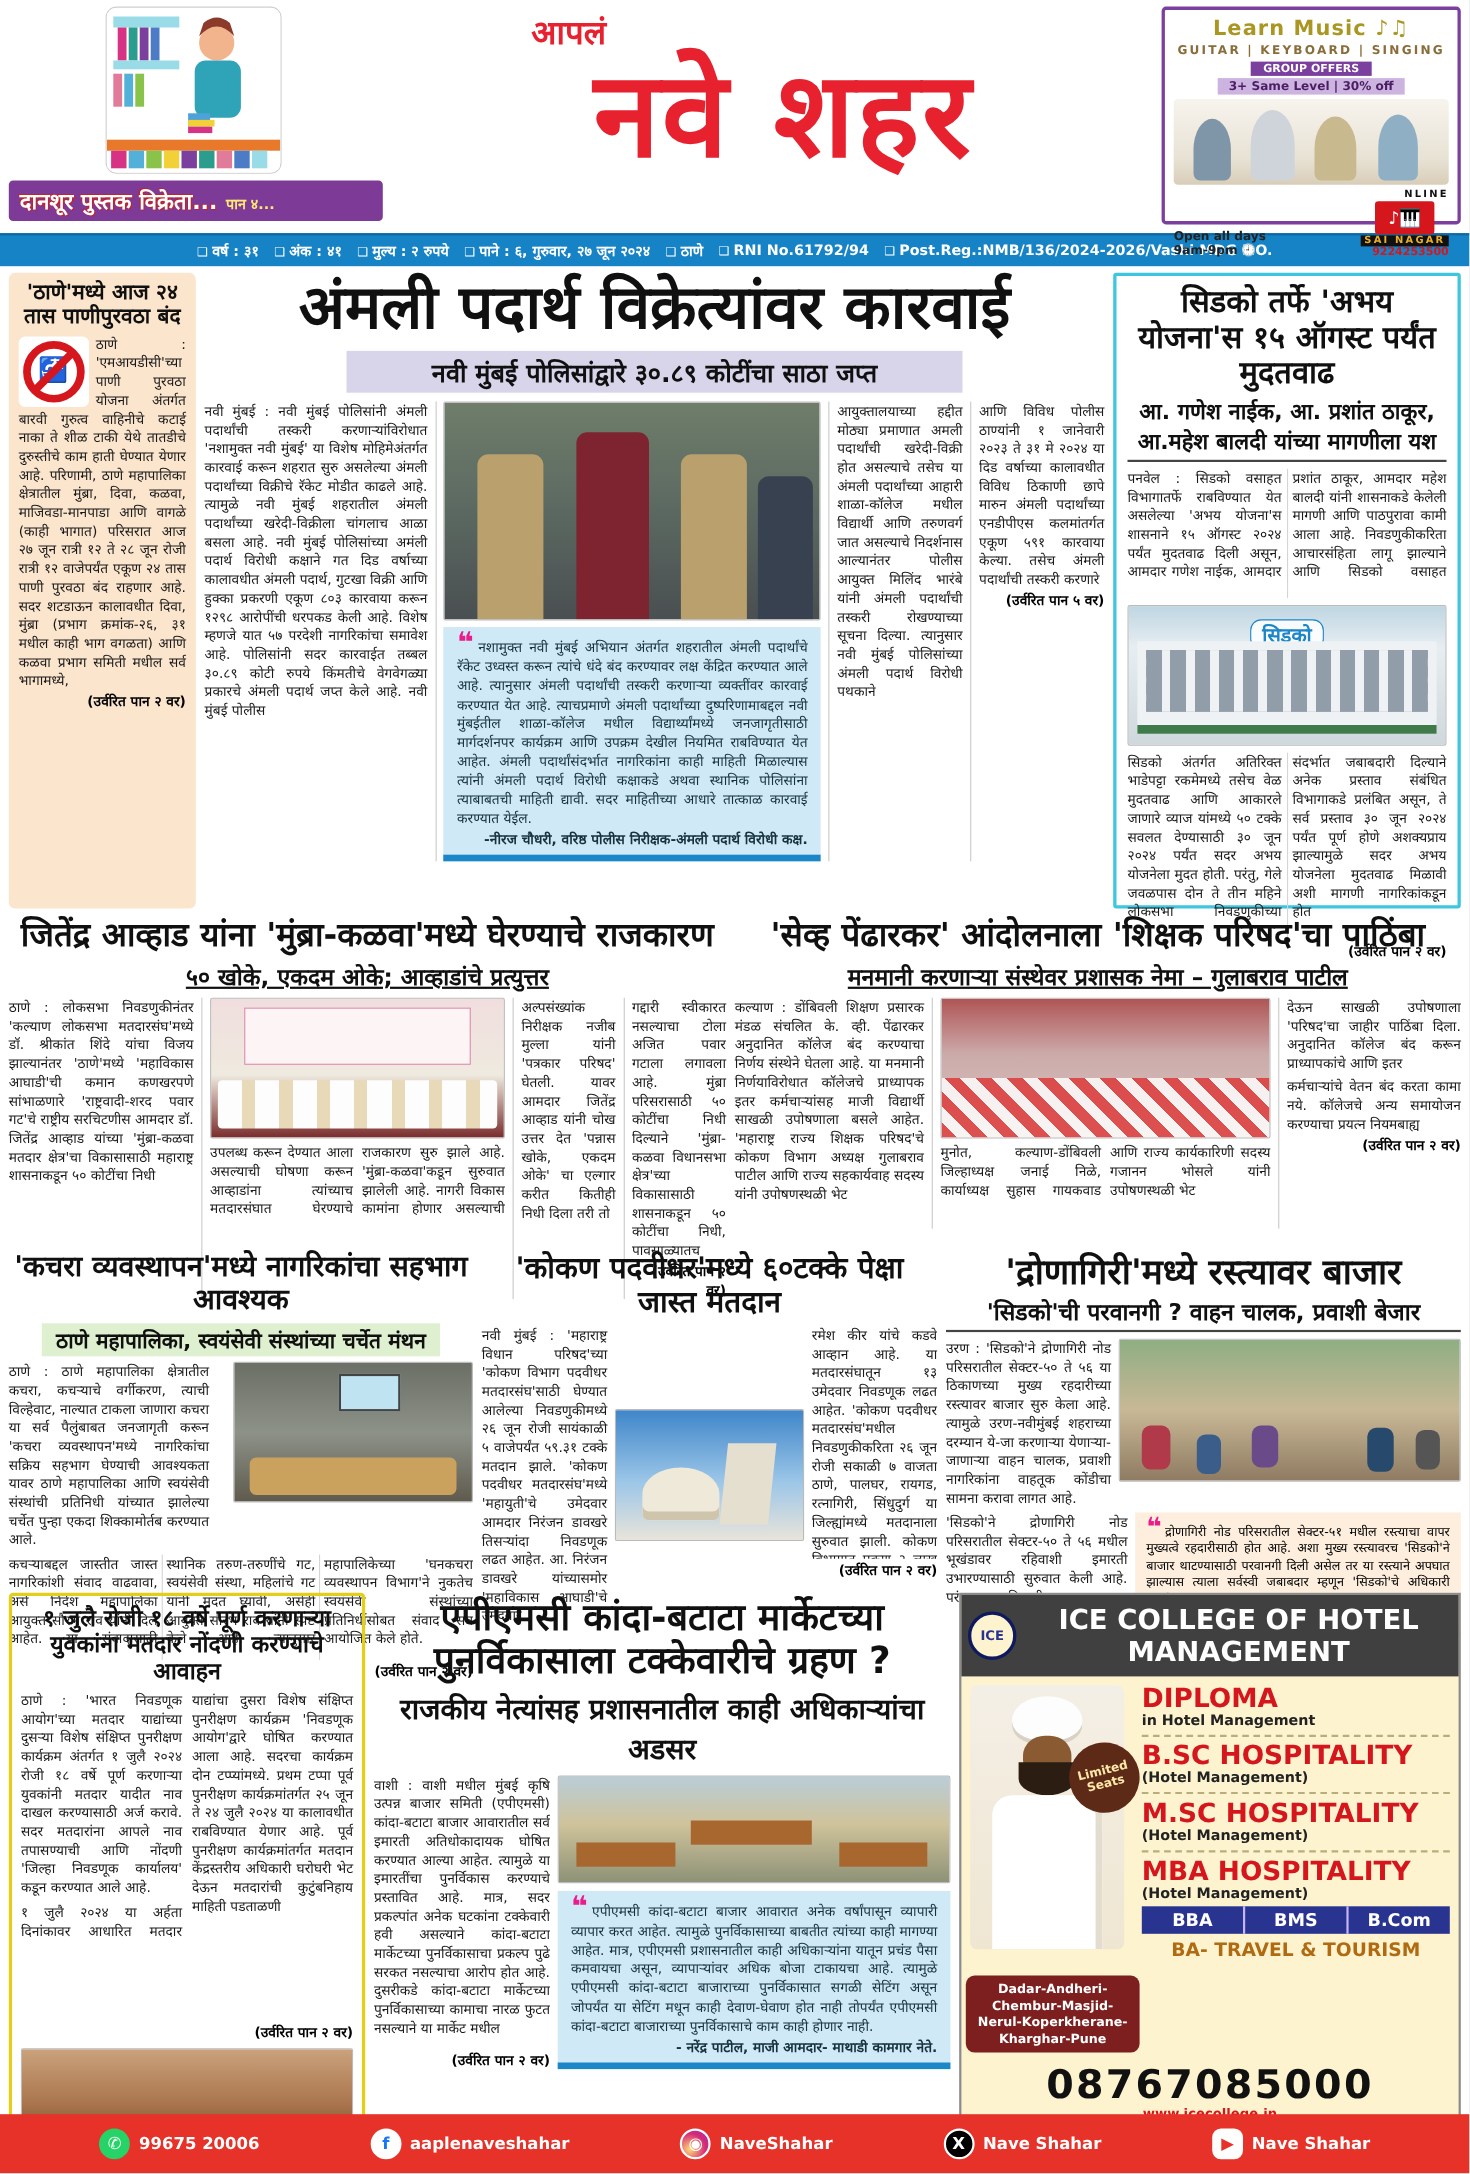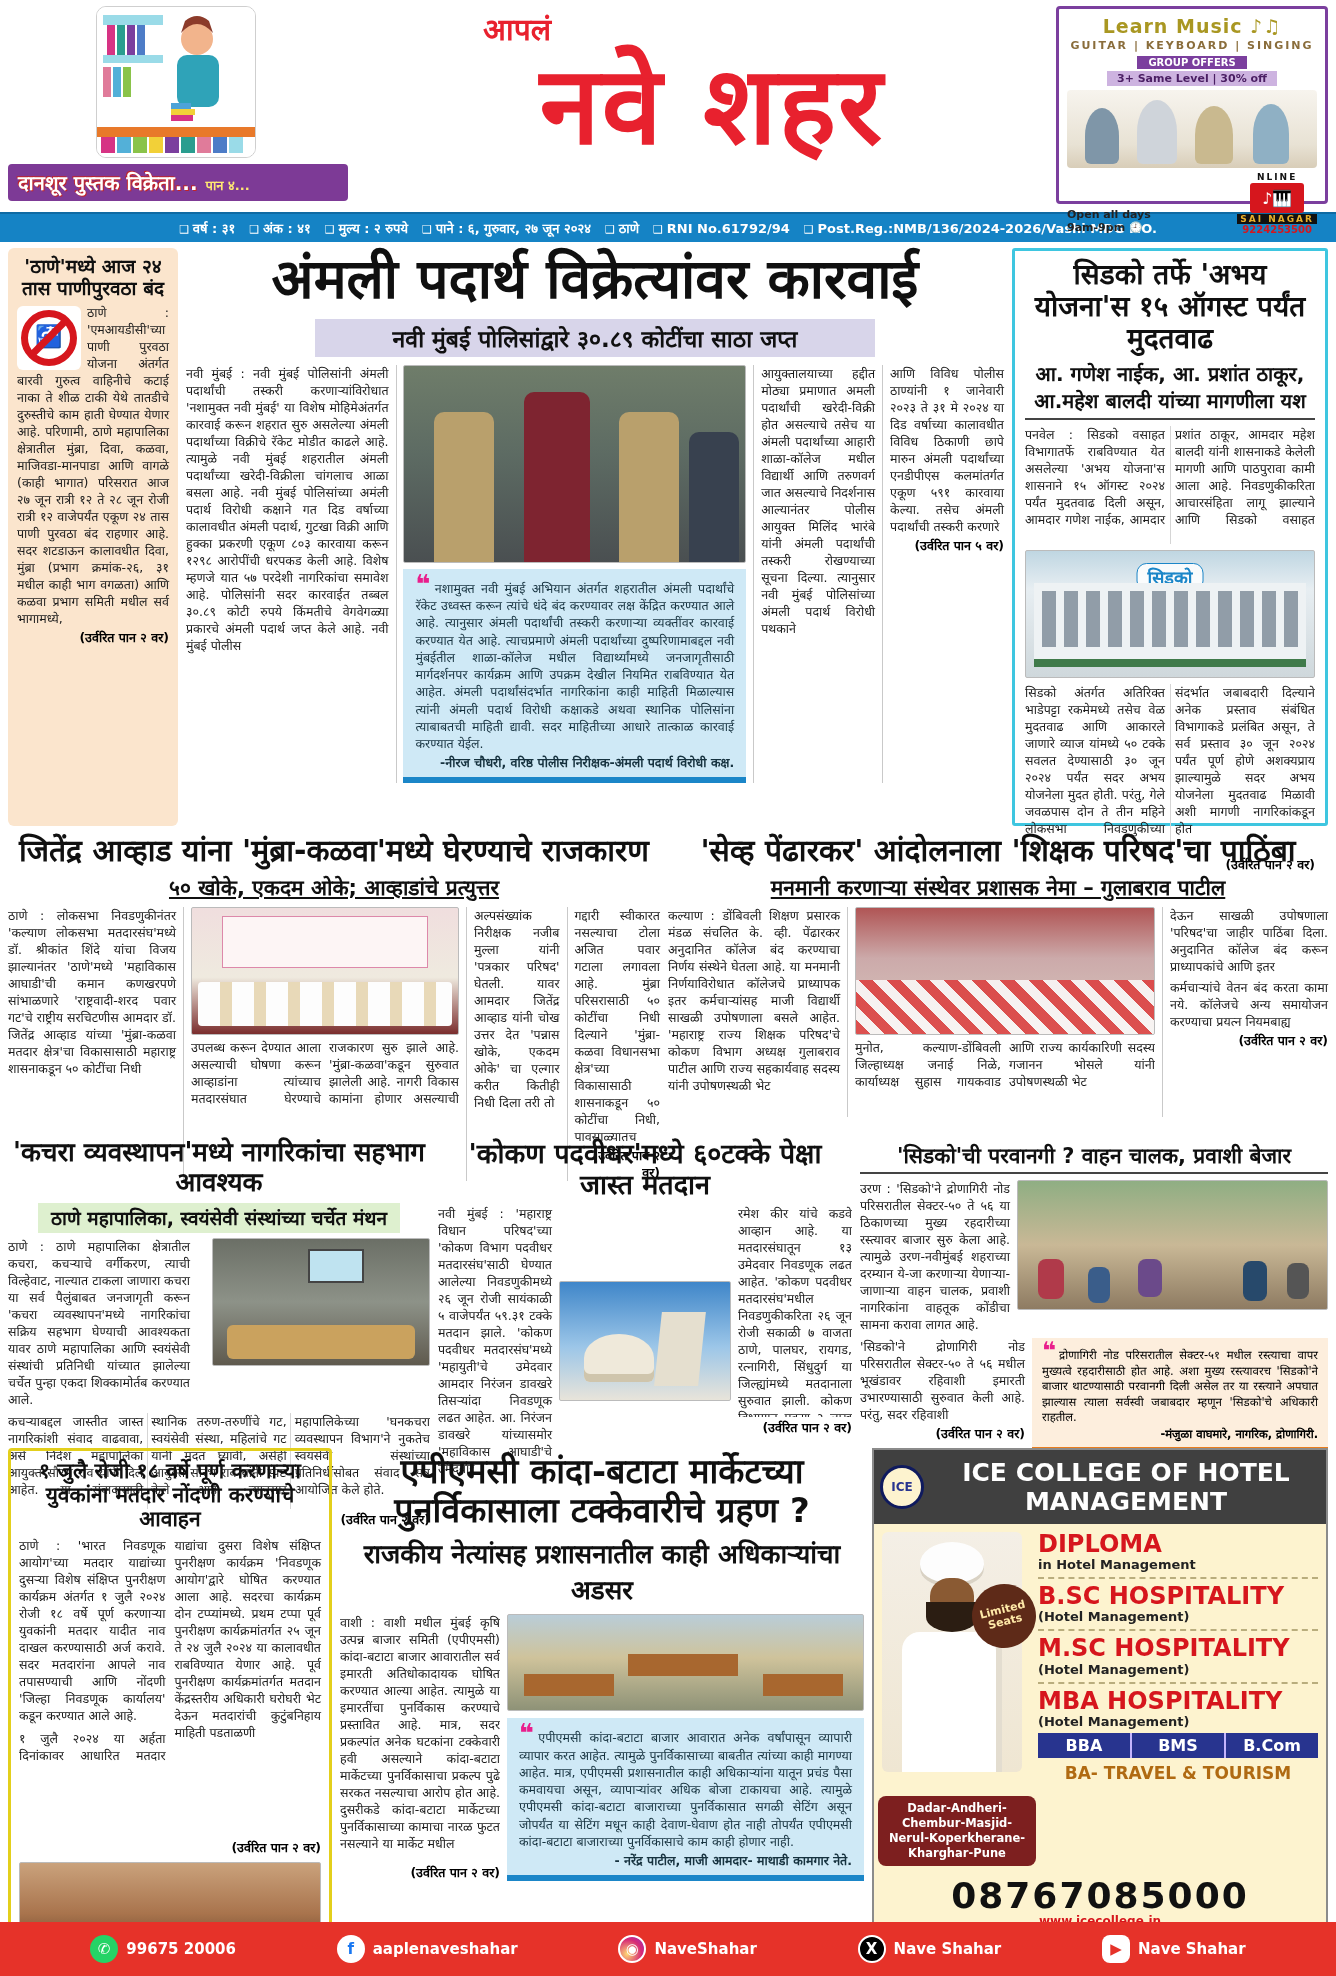--- a/index.html
+++ b/index.html
@@ -24,21 +24,21 @@
   .music-offer1 { display:block; margin:4px auto 0 auto; width:110px; background:#7b3f9e; color:#fff; font-size:10px; font-weight:bold; text-align:center; padding:1px 0; }
   .music-offer2 { display:block; margin:2px auto 0 auto; width:170px; background:#cdb3e0; color:#4a1e63; font-size:11px; font-weight:bold; text-align:center; padding:1px 0; }
   .music-pic { height:78px; margin-top:4px; background:linear-gradient(180deg,#f7f4ee 0%,#e8e2d4 70%,#d8cdb8 100%); position:relative; border-radius:4px; }
   .music-pic i { position:absolute; bottom:4px; border-radius:50% 50% 6px 6px; background:#9aa3b0; }
   .music-pic i.m1{ left:18px; width:34px; height:56px; background:#7f96a8;}
   .music-pic i.m2{ left:70px; width:40px; height:64px; background:#cfd4da;}
   .music-pic i.m3{ left:128px; width:38px; height:58px; background:#c9b98f;}
   .music-pic i.m4{ left:186px; width:36px; height:60px; background:#8fb0c4;}
   .music-foot { display:flex; justify-content:space-between; align-items:flex-end; margin-top:4px; }
   .music-hours { font-size:11px; font-weight:bold; color:#222; line-height:1.25; }
-  .music-logo { text-align:center;margin-left:21px; }
+  .music-logo { text-align:right;margin-left:21px; }
   .music-logo .nline { font-size:9px; font-weight:bold; color:#111; letter-spacing:2px; }
   .music-logo .sq { width:54px; height:30px; background:#d6161d; border-radius:3px; color:#fff; font-size:16px; display:flex; align-items:center; justify-content:center; margin:1px auto; }
   .music-logo .brand { background:#111; color:#e8b02a; font-size:9px; font-weight:bold; letter-spacing:2px; padding:0 3px; }
   .music-logo .ph { color:#d6161d; font-size:10px; font-weight:bold; }
 
   
   .dateline { height:30px; background:#1583c5; border-top:2px solid #0f6aa3; color:#fff; display:flex; align-items:center; justify-content:center; gap:14px; font-size:13px; font-weight:bold; }
   .dateline span::before { content:"❑ "; font-size:11px; }
 
   
@@ -401,20 +401,21 @@
               <span class="tower"></span>
             </div>
           <div class="kokan-c">
             <div class="bodytxt" style="height:212px; overflow:hidden;">रमेश कीर यांचे कडवे आव्हान आहे. या मतदारसंघातून १३ उमेदवार निवडणूक लढत आहेत. 'कोकण पदवीधर मतदारसंघ'मधील निवडणुकीकरिता २६ जून रोजी सकाळी ७ वाजता ठाणे, पालघर, रायगड, रत्नागिरी, सिंधुदुर्ग या जिल्ह्यांमध्ये मतदानाला सुरुवात झाली. कोकण विभागात एकूण २ लाख २३ हजार २२२ पदवीधर मतदारांची नोंदणी झाली आहे.</div>
             <div class="cont">(उर्वरित पान २ वर)</div>
           </div>
         </div>
       </article>
 
       <article class="drona">
+        <div class="hl">'द्रोणागिरी'मध्ये रस्त्यावर बाजार</div>
         <div class="sub">'सिडको'ची परवानगी ? वाहन चालक, प्रवाशी बेजार</div>
         <div class="drona-flex">
           <div class="drona-c1 bodytxt">उरण : 'सिडको'ने द्रोणागिरी नोड परिसरातील सेक्टर-५० ते ५६ या ठिकाणच्या मुख्य रहदारीच्या रस्त्यावर बाजार सुरु केला आहे. त्यामुळे उरण-नवीमुंबई शहराच्या दरम्यान ये-जा करणाऱ्या येणाऱ्या-जाणाऱ्या वाहन चालक, प्रवाशी नागरिकांना वाहतूक कोंडीचा सामना करावा लागत आहे.</div>
           <div class="photo drona-photo ph-market">
             <span class="dot" style="left:20px;bottom:10px;width:26px;height:40px;background:#b03a4a;border-radius:8px;"></span>
             <span class="dot" style="left:70px;bottom:6px;width:22px;height:36px;background:#3a5d8a;border-radius:8px;"></span>
             <span class="dot" style="left:120px;bottom:12px;width:24px;height:38px;background:#6b4a8a;border-radius:8px;"></span>
             <span class="dot" style="right:60px;bottom:8px;width:24px;height:40px;background:#27496b;border-radius:8px;"></span>
             <span class="dot" style="right:18px;bottom:10px;width:22px;height:36px;background:#555;border-radius:8px;"></span>
           </div>

